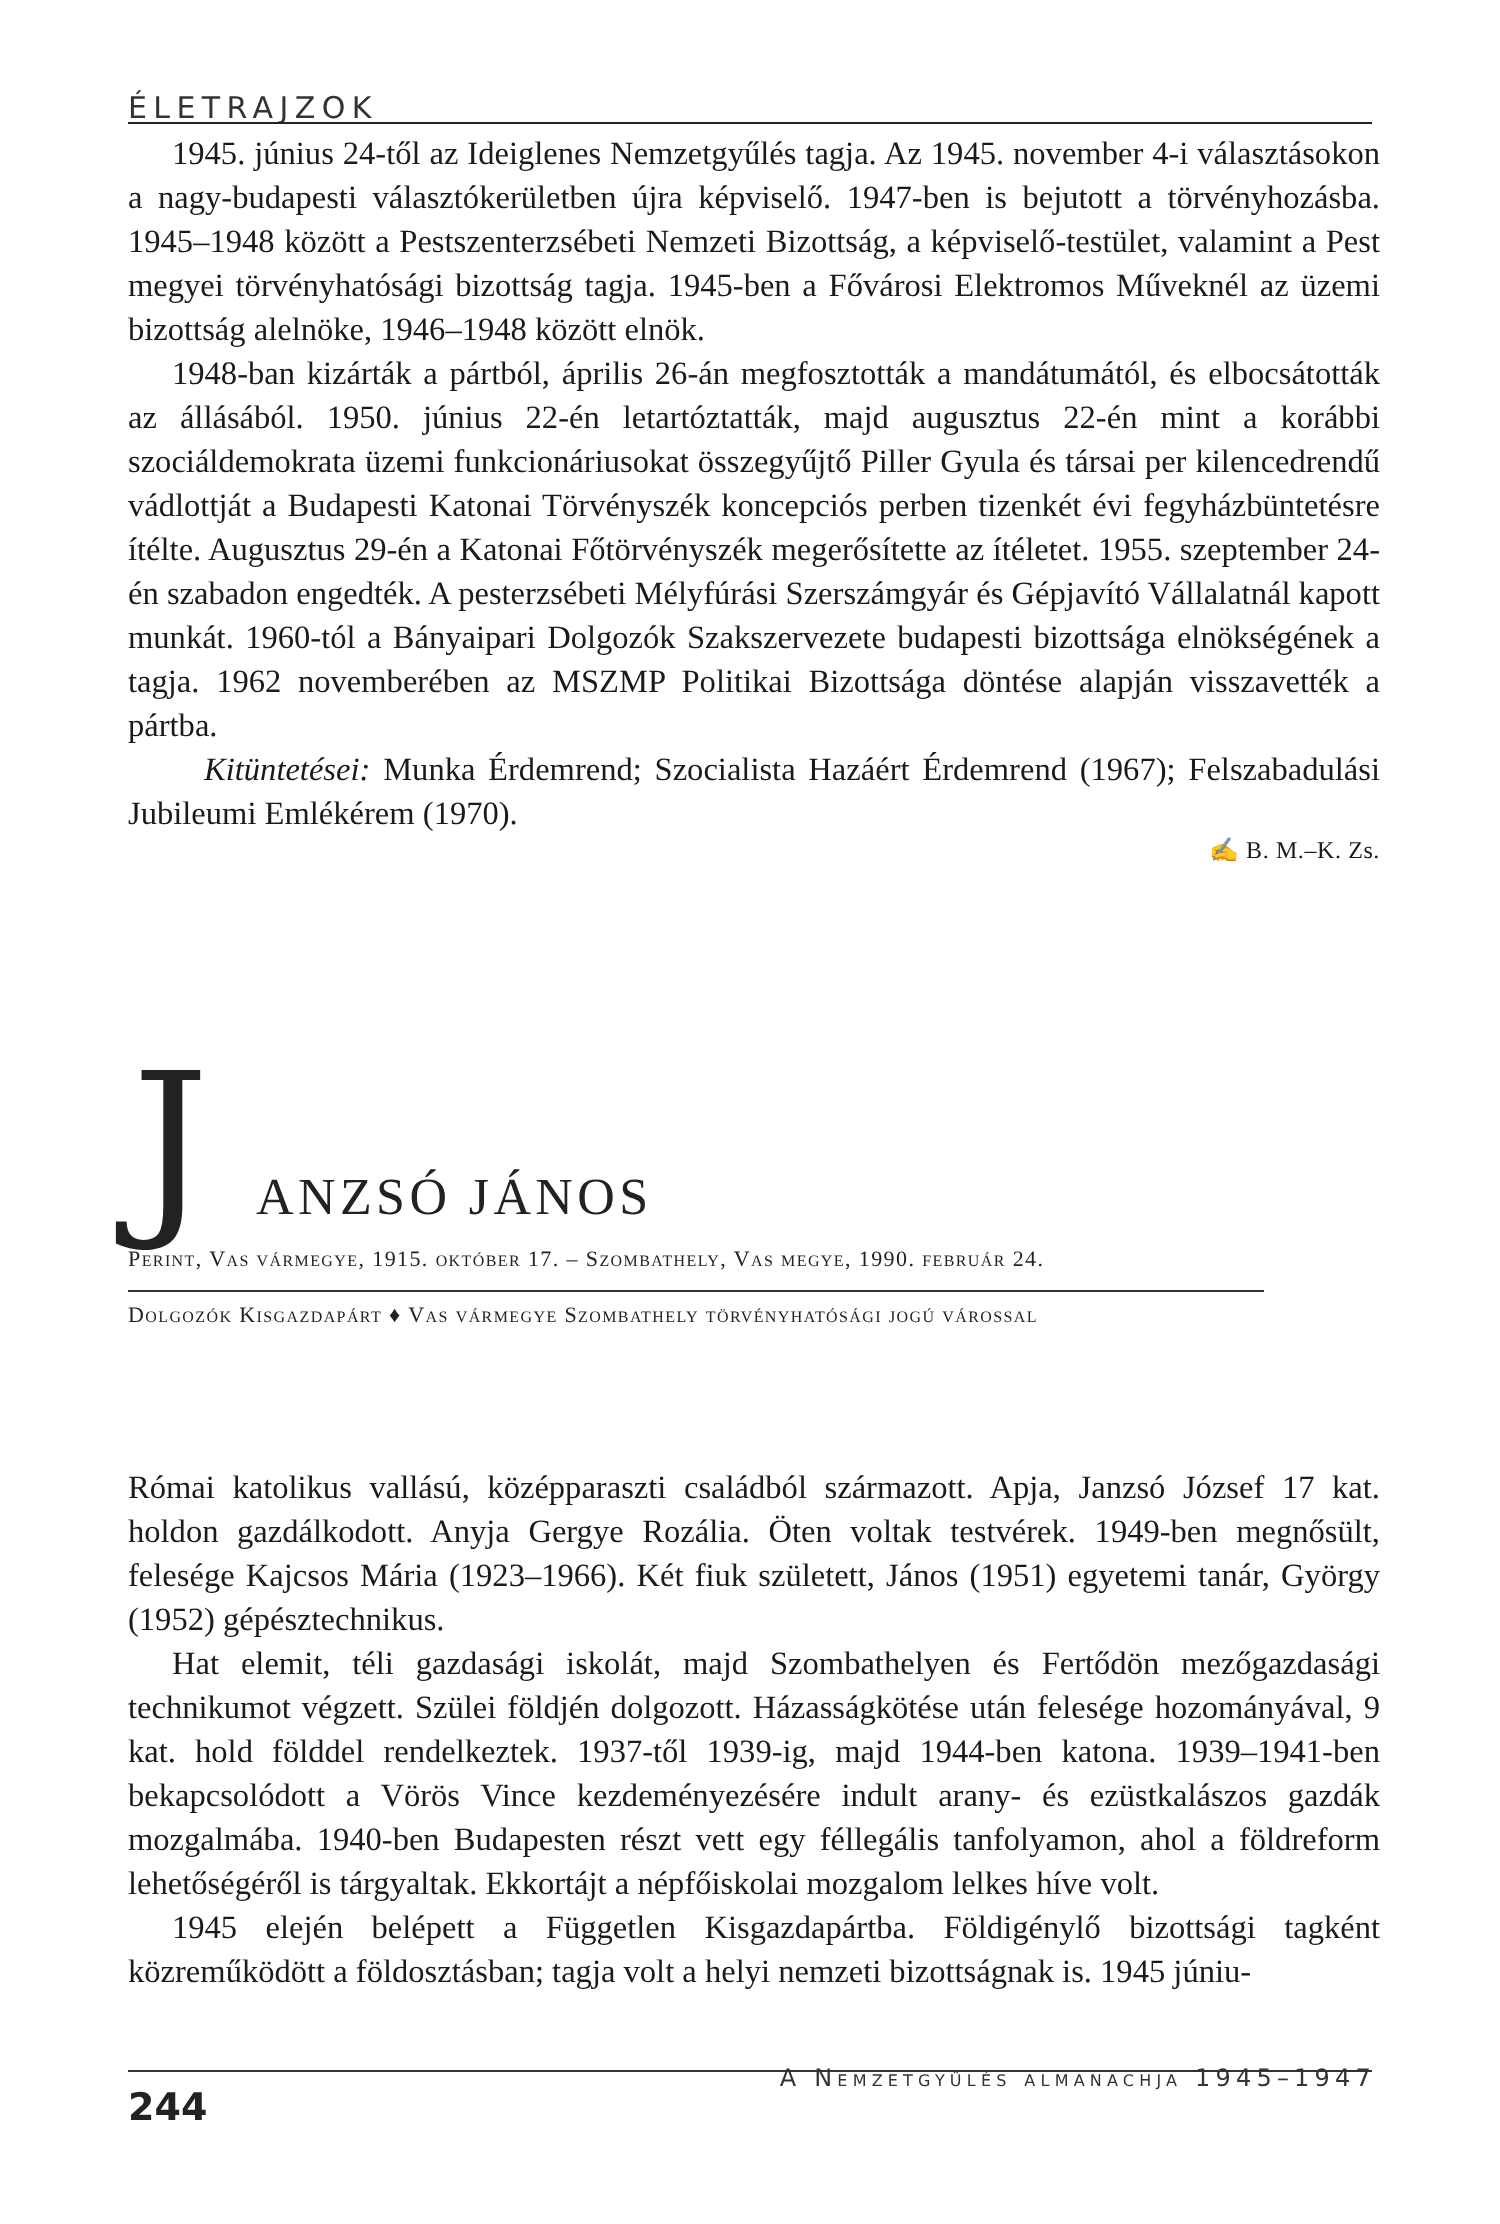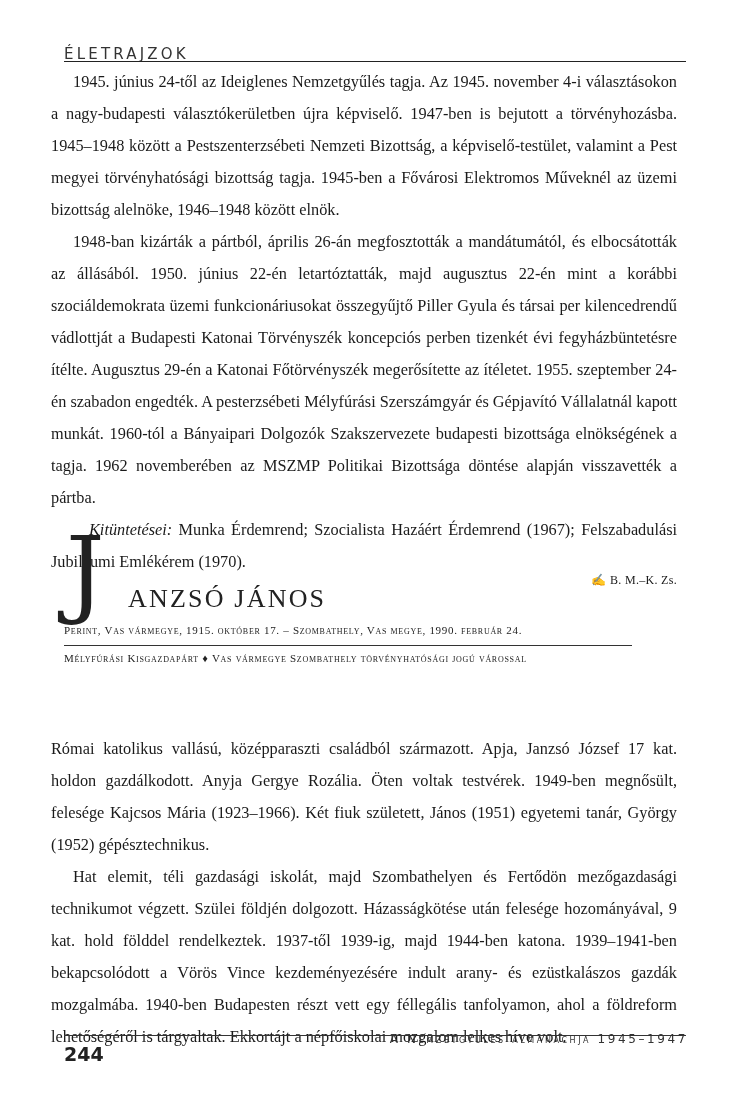--- a/index.html
+++ b/index.html
@@ -11,22 +11,22 @@
   .running-head {
     position: absolute; left: 64px; top: 45px;
     font-family: "DejaVu Sans", "Liberation Sans", sans-serif;
     font-size: 15px; letter-spacing: 3.2px; color: #333;
   }
   .head-rule {
     position: absolute; left: 64px; top: 61px; width: 622px; height: 0;
     border-top: 1.3px solid #222;
   }
   .block {
-    position: absolute; left: 51px; width: 626px;
-    font-size: 16.3px; line-height: 32px; text-align: justify;
+    position: absolute; left: 64px; width: 626px;
+    font-size: 16.3px; line-height: 22px; text-align: justify;
   }
   .block p { margin: 0; text-indent: 22px; }
   .block p.noindent { text-indent: 0; }
   .block1 { top: 66px; }
   .italic-label { font-style: italic; margin-left: 16px; }
   .signature {
     float: right; font-size: 12px; letter-spacing: 0.3px; margin-top: 18px;
   }
   .sig-icon { font-size: 12px; margin-right: 3px; }
   .title-wrap { position: absolute; left: 64px; top: 532px; height: 90px; width: 626px; }
@@ -81,25 +81,26 @@
 </div>
 
 <div class="title-wrap">
   <span class="drop-cap">J</span>
   <span class="title-rest">ANZSÓ JÁNOS</span>
 </div>
 
 <div class="meta-line meta1">Perint, Vas vármegye, 1915. október 17. – Szombathely, Vas megye, 1990. február 24.</div>
 <div class="meta-rule"></div>
 <div class="meta-line meta2">
-  <span>Mélyfúrási Kisgazdapárt</span>
+  <span>Dolgozók Kisgazdapárt</span>
   <span>♦</span>
   <span>Vas vármegye Szombathely törvényhatósági jogú várossal</span>
 </div>
 
 <div class="block block2">
   <p class="noindent">Római katolikus vallású, középparaszti családból származott. Apja, Janzsó József 17 kat. holdon gazdálkodott. Anyja Gergye Rozália. Öten voltak testvérek. 1949-ben megnősült, felesége Kajcsos Mária (1923–1966). Két fiuk született, János (1951) egyetemi tanár, György (1952) gépésztechnikus.</p>
   <p>Hat elemit, téli gazdasági iskolát, majd Szombathelyen és Fertődön mezőgazdasági technikumot végzett. Szülei földjén dolgozott. Házasságkötése után felesége hozományával, 9 kat. hold földdel rendelkeztek. 1937-től 1939-ig, majd 1944-ben katona. 1939–1941-ben bekapcsolódott a Vörös Vince kezdeményezésére indult arany- és ezüstkalászos gazdák mozgalmába. 1940-ben Budapesten részt vett egy féllegális tanfolyamon, ahol a földreform lehetőségéről is tárgyaltak. Ekkortájt a népfőiskolai mozgalom lelkes híve volt.</p>
+  <p>1945 elején belépett a Független Kisgazdapártba. Földigénylő bizottsági tagként közreműködött a földosztásban; tagja volt a helyi nemzeti bizottságnak is. 1945 júniu-</p>
 </div>
 
 <div class="foot-rule"></div>
 <div class="page-number">244</div>
 <div class="book-title">A Nemzetgyűlés almanachja 1945–1947</div>
 
 </body></html>

